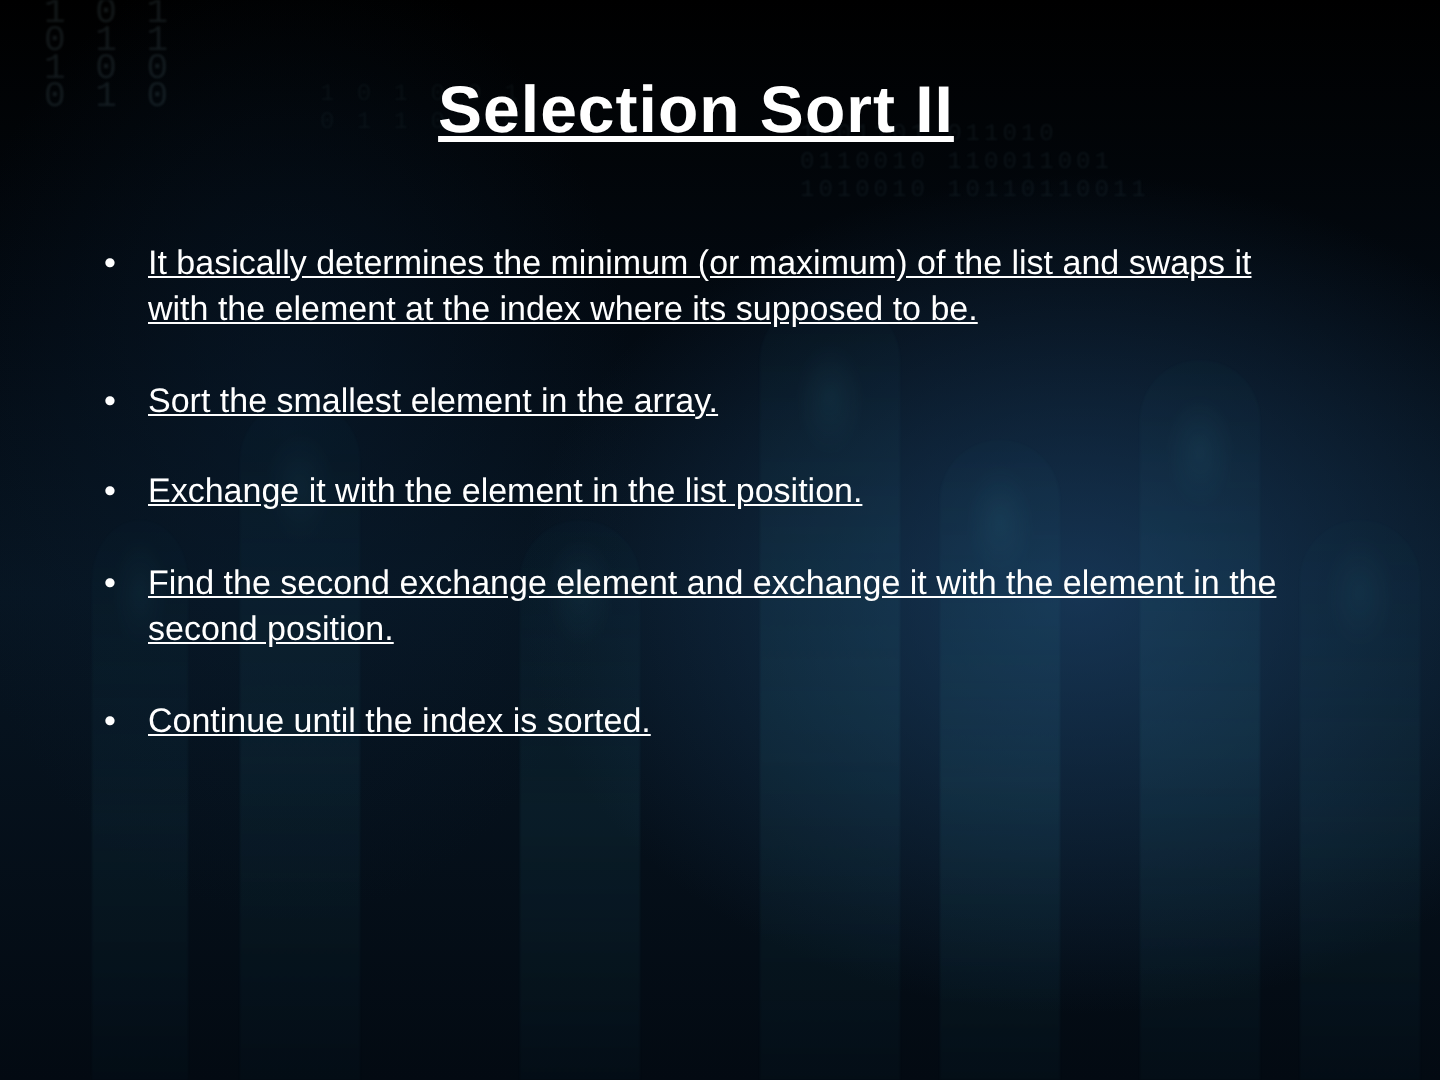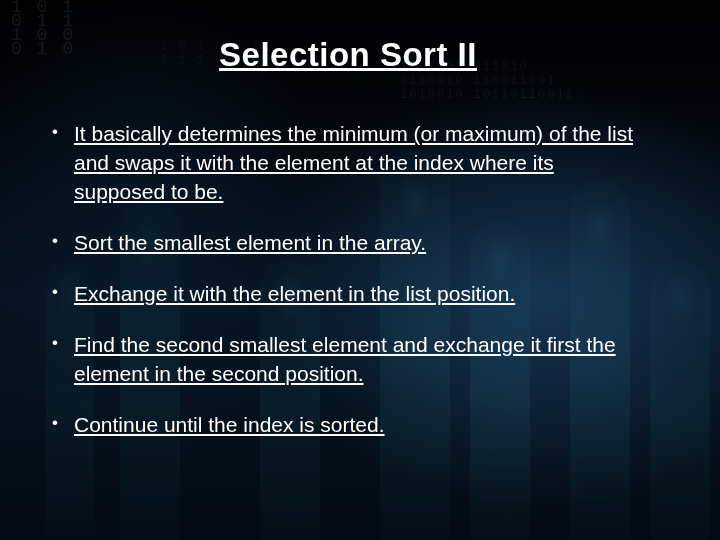--- a/index.html
+++ b/index.html
@@ -31,21 +31,21 @@
   .fig.f4 { left: 380px; height: 410px; opacity:0.5; width:70px;}
   .fig.f5 { left: 470px; height: 340px; opacity:0.55;}
   .fig.f6 { left: 570px; height: 380px; opacity:0.5;}
   .fig.f7 { left: 650px; height: 300px; opacity:0.4;}
   
   .digits {
     position: absolute; font-family: "Courier New", monospace; font-size: 12px;
     color: rgba(120,210,220,0.08); letter-spacing: 2px; line-height: 14px;
     white-space: pre; pointer-events: none;
   }
-  .d1 { top: 0; left: 11px; font-size:18px; color: rgba(180,230,235,0.10); text-align: right;}
+  .d1 { top: 0; left: 22px; font-size:18px; color: rgba(180,230,235,0.10); text-align: right;}
   .d2 { top: 60px; left: 400px; color: rgba(150,210,220,0.07);}
   .d3 { top: 40px; left: 160px; color: rgba(150,210,220,0.05);}
 
   .slide {
     position: relative; z-index: 2;
     width: 100%; height: 100%;
     padding: 28px 72px 40px 48px;
     text-decoration: underline;
   }
   .title {
@@ -57,21 +57,21 @@
     letter-spacing: 0.5px;
   }
   ul.points {
     list-style: none;
     padding: 0;
     margin: 0;
   }
   ul.points > li {
     position: relative;
     padding-left: 26px;
-    font-size: 21px;
+    font-size: 17px;
     line-height: 1.38;
     color: #ffffff;
     margin-bottom: 22px;
   }
   ul.points > li::before {
     content: "•";
     position: absolute;
     left: 4px;
     top: 0;
     font-size: 17px;
@@ -99,16 +99,16 @@
   <div class="digits d3">1 0 1 0 0 1
 0 1 1 0 3 0</div>
 </div>
 
 <div class="slide">
   <h1 class="title">Selection Sort II</h1>
   <ul class="points">
     <li><span>It basically determines the minimum (or maximum) of the list and swaps it with the element at the index where its supposed to be.</span></li>
     <li><span>Sort the smallest element in the array.</span></li>
     <li><span>Exchange it with the element in the list position.</span></li>
-    <li><span>Find the second smallest element and exchange it first the element in the second position.</span></li>
+    <li><span>Find the second exchange element and exchange it with the element in the second position.</span></li>
     <li><span>Continue until the index is sorted.</span></li>
   </ul>
 </div>
 
 </body></html>

